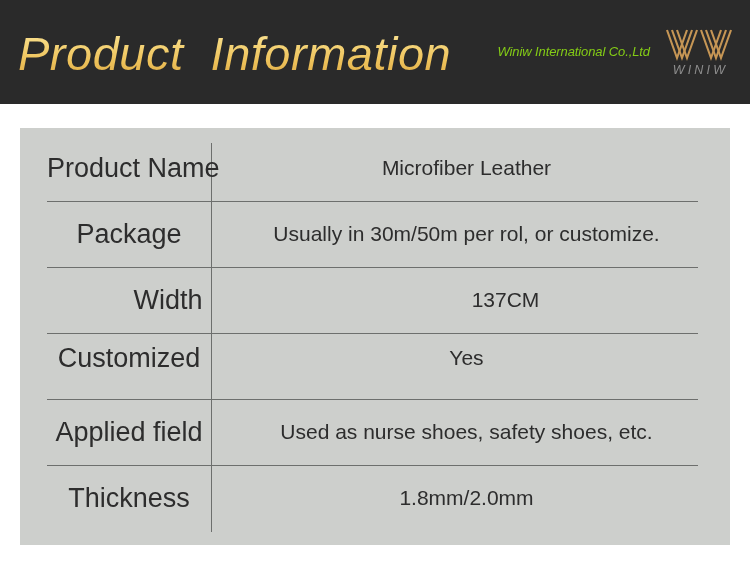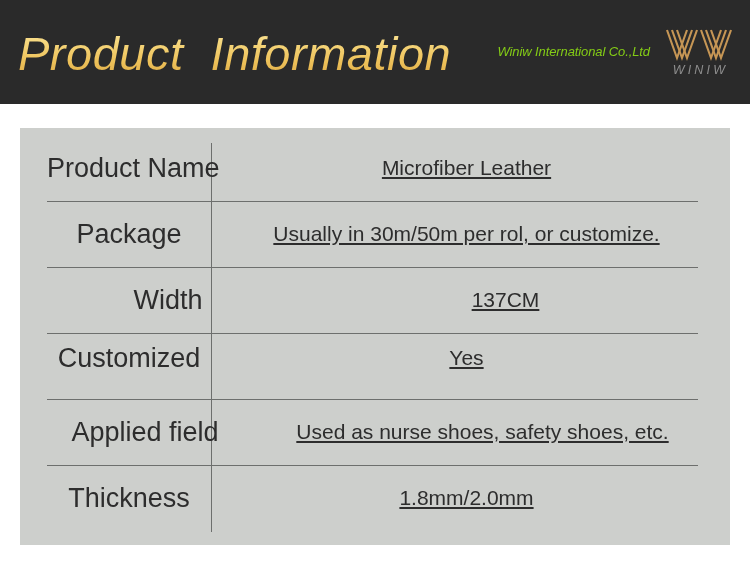--- a/index.html
+++ b/index.html
@@ -99,21 +99,21 @@
     left: 0;
     width: 710px;
     height: 66px;
     display: flex;
     align-items: center;
   }
   .spec-row.r0 { top: 7px; }
   .spec-row.r1 { top: 73px; }
   .spec-row.r2 { top: 139px; margin-left: 39px; }
   .spec-row.r3 { top: 197px; }
-  .spec-row.r4 { top: 271px; margin-left: 16px; }
+  .spec-row.r4 { top: 271px; }
   .spec-row.r5 { top: 337px; }
 
   .cell-label {
     position: absolute;
     left: 27px;
     width: 164px;
     text-align: center;
     font-size: 27px;
     line-height: 28px;
     color: #2d2d2d;
@@ -123,21 +123,20 @@
   .cell-value {
     position: absolute;
     left: 195px;
     width: 503px;
     text-align: center;
     font-size: 21px;
     line-height: 28px;
     color: #2d2d2d;
     font-weight: 400;
     white-space: nowrap;
-    text-decoration: underline;
   }
 
   
   .hrule {
     position: absolute;
     left: 27px;
     width: 651px;
     height: 1px;
     background: #6d6f6d;
   }

